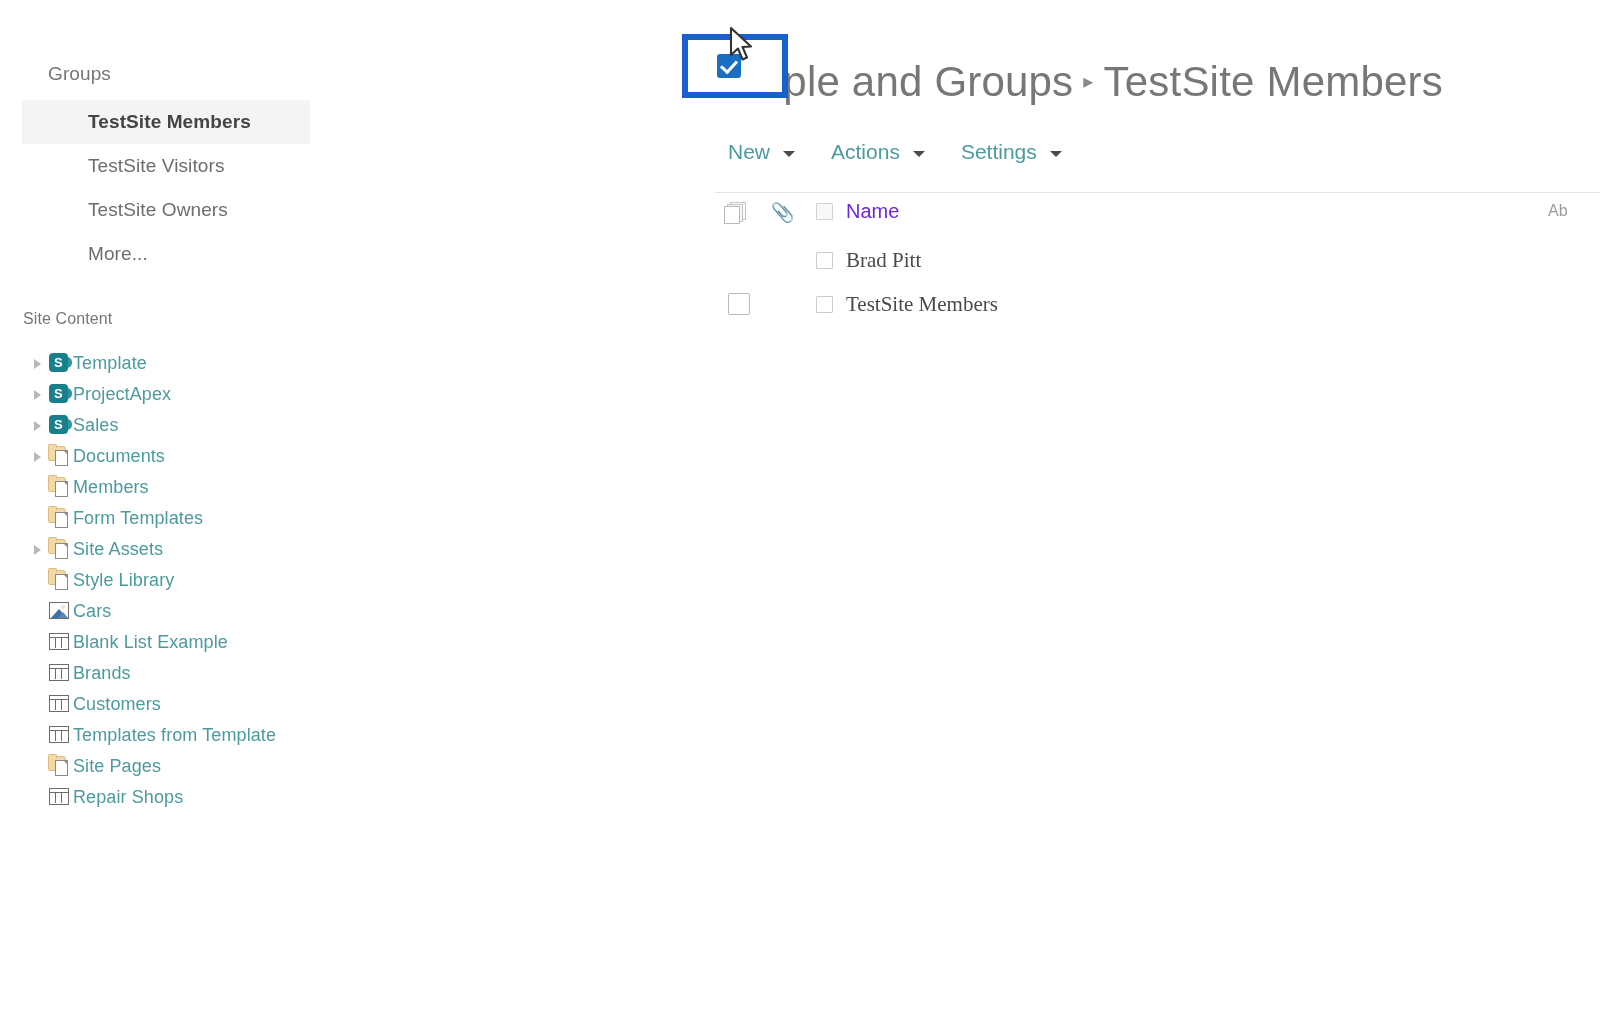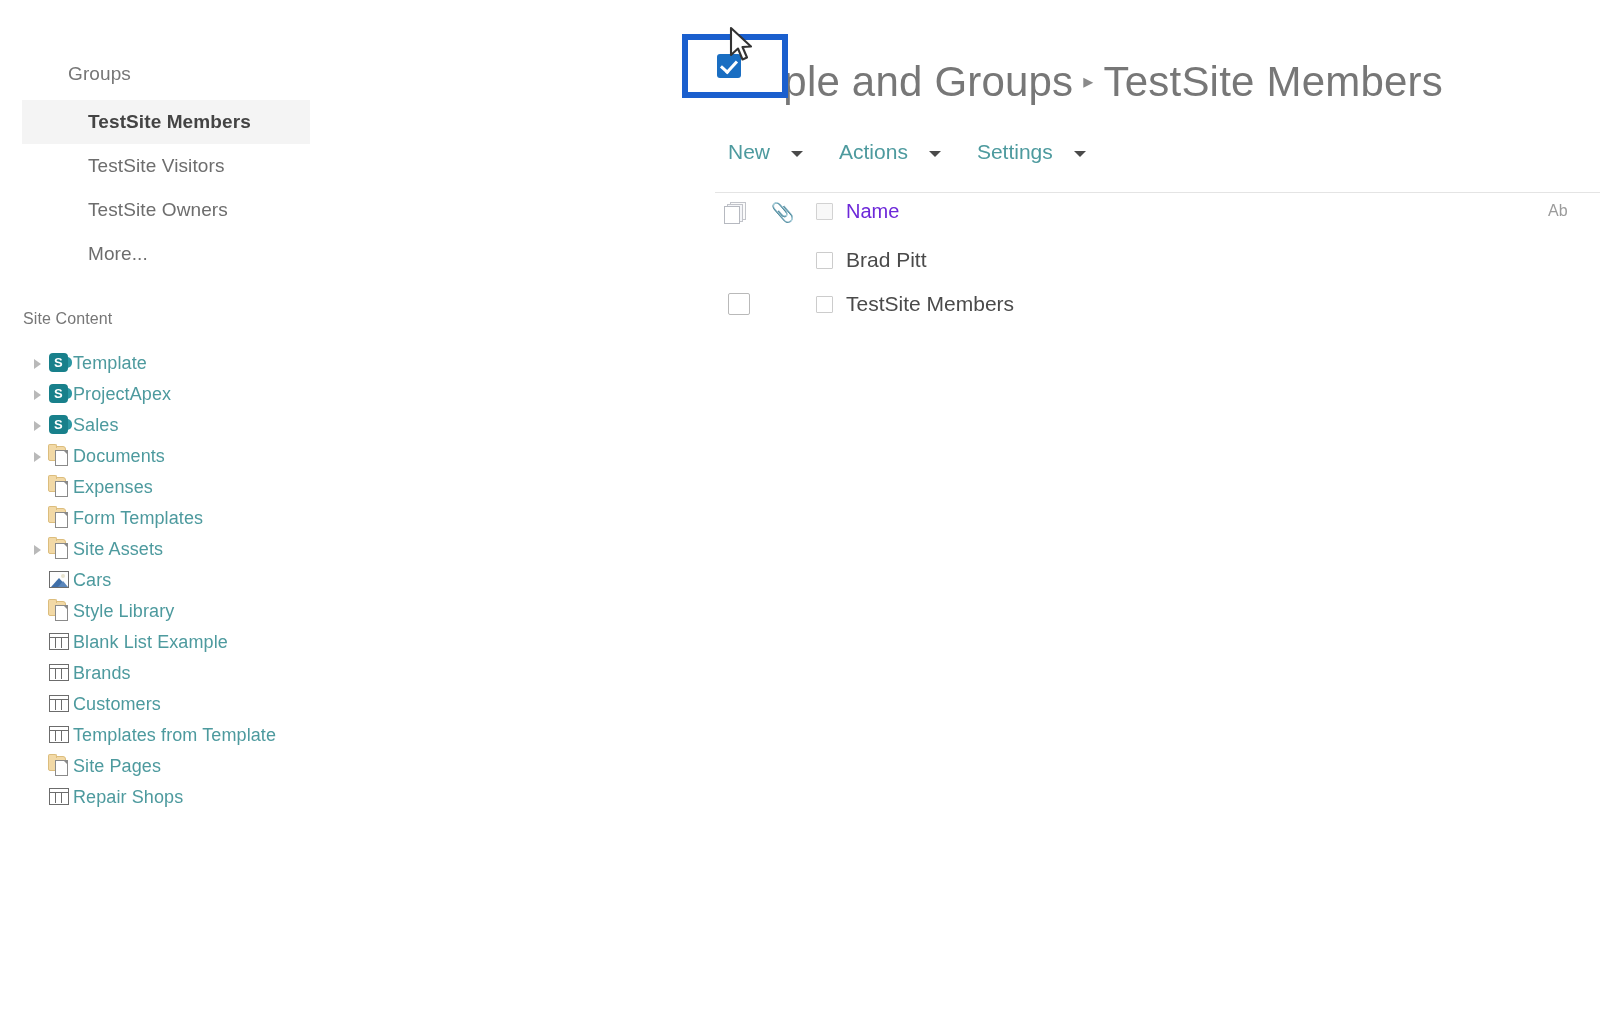--- a/index.html
+++ b/index.html
@@ -20,21 +20,21 @@
   #sidebar {
     position: absolute;
     left: 0;
     top: 0;
     width: 640px;
     height: 1016px;
   }
 
   .groups-heading {
     position: absolute;
-    left: 68px;
+    left: 48px;
     top: 63px;
     font-size: 19px;
     color: #767676;
     letter-spacing: 0.1px;
   }
 
   .group-list {
     position: absolute;
     left: 0;
     top: 100px;
@@ -301,21 +301,20 @@
     align-items: center;
     gap: 0px;
   }
   .tb-item {
     display: flex;
     align-items: center;
     margin-right: 36px;
     font-size: 21px;
     color: #4d9a9e;
     white-space: nowrap;
-    gap: 8px;
   }
   .tb-caret {
     width: 0;
     height: 0;
     border-left: 6px solid transparent;
     border-right: 6px solid transparent;
     border-top: 6px solid #4a4a4a;
     margin-left: 13px;
     position: relative;
     top: 2px;
@@ -419,20 +418,21 @@
     white-space: nowrap;
   }
 
   .data-row {
     position: absolute;
     left: 0;
     right: 0;
     height: 44px;
     display: flex;
     align-items: center;
+    font-family: Liberation Serif, serif;
   }
   #row-0 { top: 238px; }
   #row-1 { top: 282px; }
 
   .row-select-cell {
     position: absolute;
     left: 86px;
     width: 26px;
     display: flex;
     justify-content: center;
@@ -572,64 +572,64 @@
       </span>
       <span class="label">Documents</span>
     </div>
 
     <div class="tree-item">
       <span class="twisty"></span>
       <span class="ico ico-doclib">
         <span class="dl-folder"></span>
           <span class="dl-page"></span>
       </span>
-      <span class="label">Expenses</span>
+      <span class="label">Members</span>
     </div>
 
     <div class="tree-item">
       <span class="twisty"></span>
       <span class="ico ico-doclib">
         <span class="dl-folder"></span>
           <span class="dl-page"></span>
       </span>
       <span class="label">Form Templates</span>
     </div>
 
     <div class="tree-item">
       <span class="twisty has"></span>
       <span class="ico ico-doclib">
         <span class="dl-folder"></span>
           <span class="dl-page"></span>
       </span>
       <span class="label">Site Assets</span>
+    </div>
+
+    <div class="tree-item">
+      <span class="twisty"></span>
+      <span class="ico ico-doclib">
+        <span class="dl-folder"></span>
+          <span class="dl-page"></span>
+      </span>
+      <span class="label">Style Library</span>
     </div>
 
     <div class="tree-item">
       <span class="twisty"></span>
       <span class="ico ico-pic">
         <span class="pc-box">
           <span class="pc-sun"></span>
             <span class="pc-hill"></span>
             <span class="pc-hill2"></span>
         </span>
       </span>
       <span class="label">Cars</span>
     </div>
 
     <div class="tree-item">
       <span class="twisty"></span>
-      <span class="ico ico-doclib">
-        <span class="dl-folder"></span>
-          <span class="dl-page"></span>
-      </span>
-      <span class="label">Style Library</span>
-    </div>
-
-    <div class="tree-item">
-      <span class="twisty"></span>
       <span class="ico ico-list">
         <span class="ls-box">
             <span class="ls-v" style="left:5px"></span>
             <span class="ls-v" style="left:11px"></span>
           </span>
       </span>
       <span class="label">Blank List Example</span>
     </div>
 
     <div class="tree-item">

